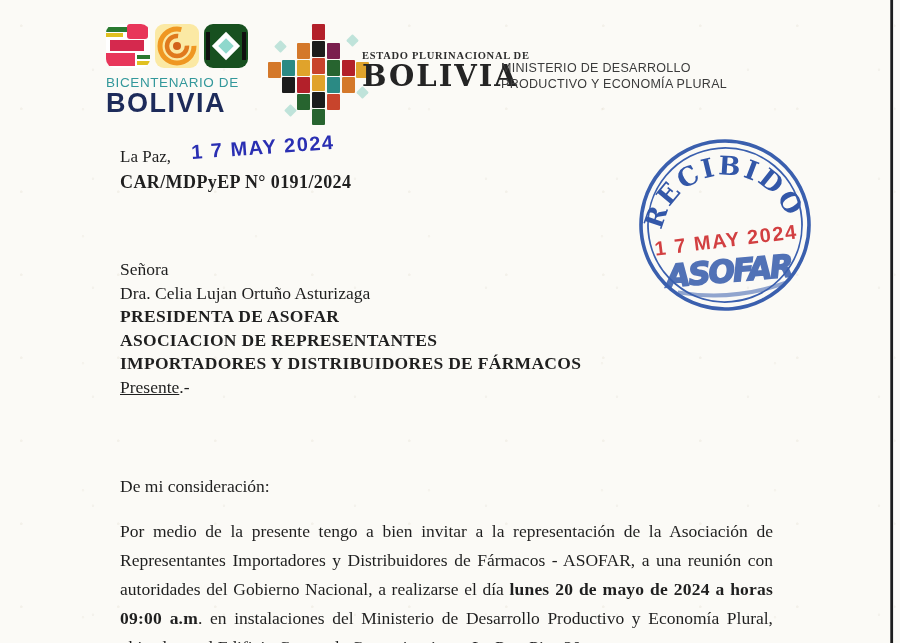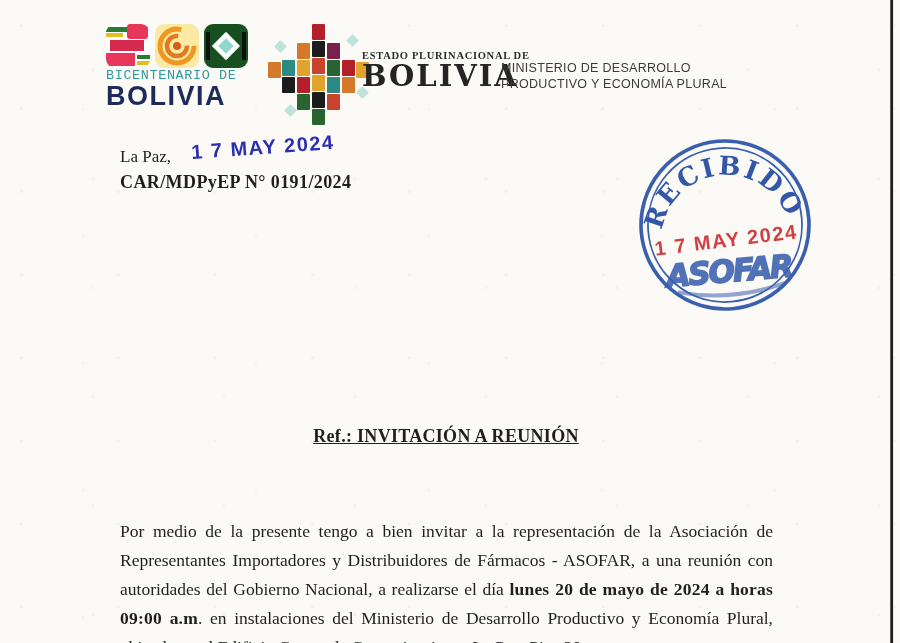--- a/index.html
+++ b/index.html
@@ -18,21 +18,21 @@
 
   
   .edge-line{left:890px;top:0;width:4px;height:643px;
     background:linear-gradient(to right,#9a9a96 0px,#1c1c1c 1px,#1c1c1c 3px,#e8e8e4 3px);}
 
   
   .bicent{left:106px;top:24px;width:150px;}
   .tiles{display:flex;gap:5px;}
   .tile{width:44px;height:44px;border-radius:9px;overflow:hidden;position:relative;}
   .tile svg{display:block;}
-  .bic-l1{font-family:Liberation Mono, monospace;font-size:13.5px;
+  .bic-l1{margin-top:7px;font-family:Liberation Sans, sans-serif;font-size:13.5px;
     letter-spacing:.6px;color:#33989b;white-space:nowrap;}
   .bic-l2{font-family:"Liberation Sans",sans-serif;font-size:27px;font-weight:bold;
     letter-spacing:1.5px;color:#1d2b5a;line-height:26px;}
 
   
   .chakana{left:266px;top:14px;width:106px;height:108px;}
   .ck{position:absolute;width:13px;height:16px;border-radius:1px;}
   .dm{position:absolute;width:9px;height:9px;transform:rotate(45deg);background:#bfe3da;border-radius:1px;}
 
   
@@ -161,23 +161,29 @@
       <path id="arcTop" d="M 30 106 A 65 65 0 0 1 160 106" fill="none"></path>
       <text font-size="26" font-weight="bold" fill="#234aa2" letter-spacing="2.5" font-family="'DejaVu Serif',serif">
         <textPath href="#arcTop" startOffset="50%" text-anchor="middle">RECIBIDO</textPath>
       </text>
       <text x="95" y="113" text-anchor="middle" fill="#cf3032" font-size="20" font-weight="bold" font-family="'Liberation Sans',sans-serif" letter-spacing="1.5" transform="rotate(-2 95 113)">1 7 MAY 2024</text>
       <text x="95" y="148" text-anchor="middle" fill="#2a52a8" font-size="31" font-weight="bold" font-style="italic" font-family="'DejaVu Sans',sans-serif" letter-spacing="-2" opacity="0.88" stroke="#2a52a8" stroke-width="1.6">ASOFAR</text>
       <path d="M 42 154 q 54 14 108 0" stroke="#2a52a8" stroke-width="4" fill="none" opacity="0.55"></path>
     </g>
   </svg>
 
-
-  <div class="abs subject">
-    <span>Ref.: INVITACIÓN A REUNIÓN</span>
+  <div class="abs addr">
+    <div>Señora</div>
+    <div>Dra. Celia Lujan Ortuño Asturizaga</div>
+    <div class="b">PRESIDENTA DE ASOFAR</div>
+    <div class="b">ASOCIACION DE REPRESENTANTES</div>
+    <div class="b">IMPORTADORES Y DISTRIBUIDORES DE FÁRMACOS</div>
+    <div><span class="u">Presente</span><span>.-</span></div>
   </div>
 
+
+  <div class="abs greet">De mi consideración:</div>
   <div class="abs para">
     <span>Por medio de la presente tengo a bien invitar a la representación de la Asociación de Representantes Importadores y Distribuidores de Fármacos - ASOFAR, a una reunión con autoridades del Gobierno Nacional, a realizarse el día </span><strong>lunes 20 de mayo de 2024 a horas 09:00 a.m</strong><span>. en instalaciones del Ministerio de Desarrollo Productivo y Economía Plural, ubicado en el Edificio Centro de Comunicaciones La Paz, Piso 20.</span>
   </div>
 
   <div class="abs edge-line"></div>
 </div>
 
 </body></html>

